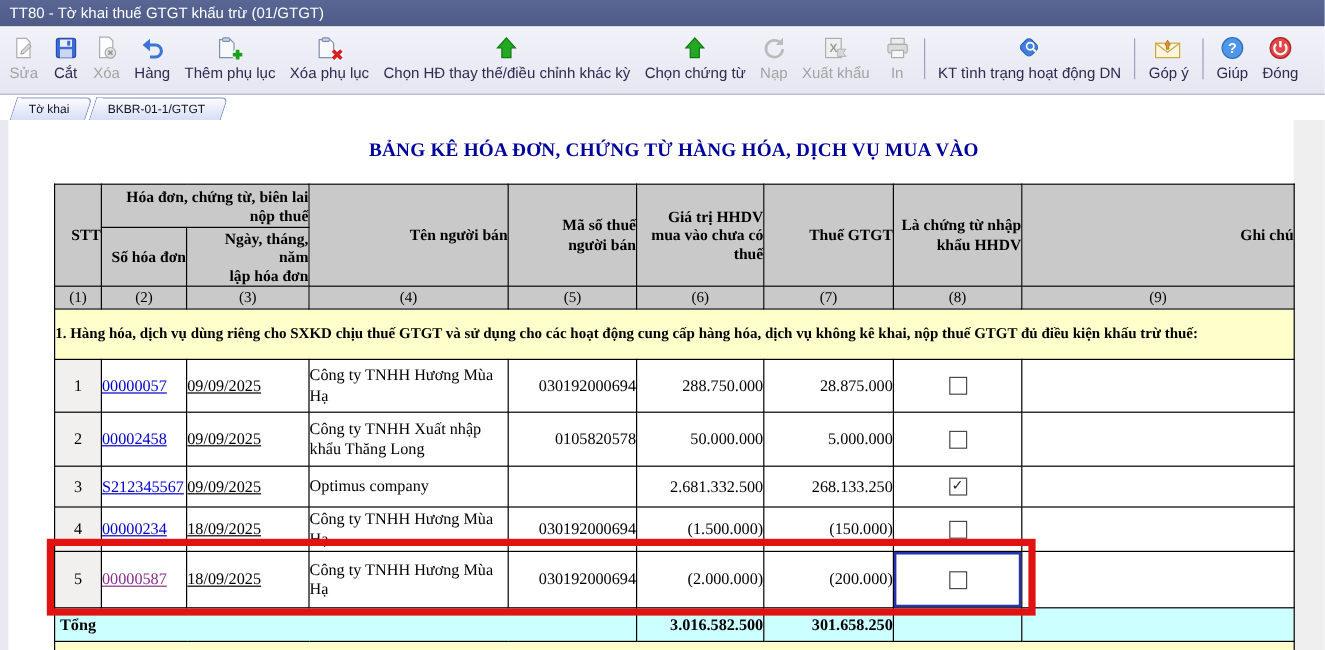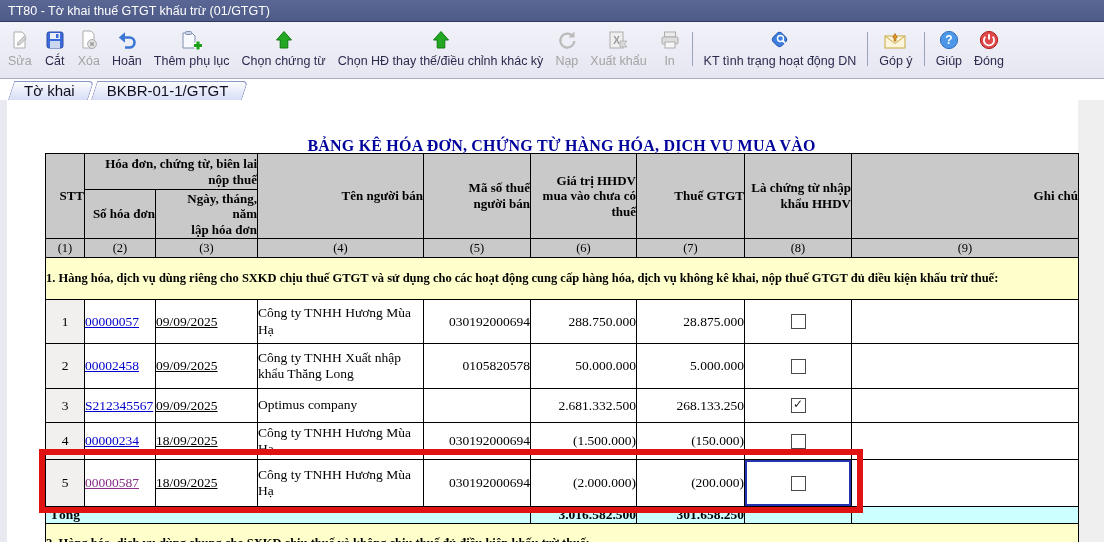--- a/index.html
+++ b/index.html
@@ -33,29 +33,29 @@
   
   .tabstrip{position:absolute;left:8px;top:81px;height:20px;display:flex;}
   .tab{position:relative;height:19px;margin-right:3px;padding:0 13px 0 16px;}
   .tab::before{
     content:"";position:absolute;inset:0;
     background:linear-gradient(#FBFCFF,#D7DEF6);
     border:1px solid #8A96C4;border-bottom:none;border-radius:0 5px 0 0;
     transform:skewX(-18deg);transform-origin:bottom left;
   }
   .tab.active::before{background:#FFFFFF;}
-  .tab .t{position:relative;z-index:1;font-size:15px;line-height:19px;color:#101020;white-space:nowrap;}
+  .tab .t{position:relative;z-index:1;font-size:10px;line-height:19px;color:#101020;white-space:nowrap;}
   
   .strip-l{position:absolute;left:0;top:100px;width:7px;bottom:0;background:#E9E9F1;}
   .strip-r{position:absolute;left:1078px;top:100px;width:26px;bottom:0;background:#EFEFEF;}
   
   .form-title{
     position:absolute;left:45px;top:117px;width:1033px;text-align:center;
     font-family:"Liberation Serif","DejaVu Serif",serif;font-weight:bold;
-    font-size:16px;color:#00009B;letter-spacing:.2px;margin-top:20px;
+    font-size:16px;color:#00009B;letter-spacing:.2px;
   }
   
   table.bk{
     position:absolute;left:45px;top:153px;width:1033px;
     border-collapse:collapse;table-layout:fixed;
     font-family:"Liberation Serif","DejaVu Serif",serif;font-size:13.5px;color:#000;
   }
   table.bk th,table.bk td{border:1px solid #000;padding:0;overflow:hidden;vertical-align:middle;}
   table.bk th{background:#C9C9C9;font-weight:bold;font-size:13px;text-align:right;line-height:1.2;}
   .numrow td{background:#C9C9C9;text-align:center;font-size:12.5px;height:18px;}
@@ -129,56 +129,71 @@
     <span class="lbl">Xóa</span>
   </div>
 
   <div class="tb-item">
     <span class="ic">
       <svg width="24" height="22">
           <path d="M8 8.5 H14.5 a5 5 0 1 1 0 10 H10" fill="none" stroke="#3B76D6" stroke-width="2.6"></path>
           <path d="M10 3.2 L3.8 8.5 L10 13.8 z" fill="#3B76D6"></path>
         </svg>
     </span>
-    <span class="lbl">Hoãn</span>
+    <span class="lbl">Hàng</span>
   </div>
 
   <div class="tb-item">
     <span class="ic">
       <svg width="26" height="22">
           <path d="M4 4h9l3 3v12H4z" fill="#F7F9FC" stroke="#7F8FB0"></path>
           <rect x="6.5" y="2.5" width="6" height="3" rx="1" fill="#CBD5EA" stroke="#7F8FB0"></rect>
           <g stroke="#FFFFFF" stroke-width="5.5">
             <path d="M19 12.5v8M15 16.5h8"></path>
           </g>
           <g stroke="#1CA01C" stroke-width="3.2">
             <path d="M19 12.5v8M15 16.5h8"></path>
           </g>
         </svg>
     </span>
     <span class="lbl">Thêm phụ lục</span>
   </div>
 
+  <div class="tb-item">
+    <span class="ic">
+      <svg width="26" height="22">
+          <path d="M4 4h9l3 3v12H4z" fill="#F7F9FC" stroke="#7F8FB0"></path>
+          <rect x="6.5" y="2.5" width="6" height="3" rx="1" fill="#CBD5EA" stroke="#7F8FB0"></rect>
+          <g stroke="#FFFFFF" stroke-width="5.5">
+            <path d="M15.5 13l7 7M22.5 13l-7 7"></path>
+          </g>
+          <g stroke="#D42020" stroke-width="3">
+            <path d="M15.5 13l7 7M22.5 13l-7 7"></path>
+          </g>
+        </svg>
+    </span>
+    <span class="lbl">Xóa phụ lục</span>
+  </div>
 
   <div class="tb-item">
     <span class="ic">
       <svg width="22" height="22">
           <path d="M11 2.5 L18.5 11 H14.8 V19 H7.2 V11 H3.5 z" fill="#22A822" stroke="#0E7A0E"></path>
         </svg>
     </span>
+    <span class="lbl">Chọn HĐ thay thế/điều chỉnh khác kỳ</span>
+  </div>
+
+  <div class="tb-item">
+    <span class="ic">
+      <svg width="22" height="22">
+          <path d="M11 2.5 L18.5 11 H14.8 V19 H7.2 V11 H3.5 z" fill="#22A822" stroke="#0E7A0E"></path>
+        </svg>
+    </span>
     <span class="lbl">Chọn chứng từ</span>
-  </div>
-
-  <div class="tb-item">
-    <span class="ic">
-      <svg width="22" height="22">
-          <path d="M11 2.5 L18.5 11 H14.8 V19 H7.2 V11 H3.5 z" fill="#22A822" stroke="#0E7A0E"></path>
-        </svg>
-    </span>
-    <span class="lbl">Chọn HĐ thay thế/điều chỉnh khác kỳ</span>
   </div>
 
   <div class="tb-item disabled">
     <span class="ic">
       <svg width="22" height="22">
           <path d="M17 7.5a7 7 0 1 0 1.3 4.5" fill="none" stroke="#BBBBBB" stroke-width="2.2"></path>
           <path d="M18.5 2.5v6h-6z" fill="#BBBBBB"></path>
         </svg>
     </span>
     <span class="lbl">Nạp</span>
@@ -381,21 +396,21 @@
     <td class="seller">Công ty TNHH Hương Mùa Hạ</td>
     <td class="mst">030192000694</td>
     <td class="num">(2.000.000)</td>
     <td class="num">(200.000)</td>
     <td class="chk focused">
           <div class="cb"><span></span></div>
         </td>
     <td></td>
   </tr>
 
-  <tr class="total-row" style="height:17px">
+  <tr class="total-row" style="height:28px">
     <td colspan="5" class="tlabel">Tổng</td>
     <td class="num">3.016.582.500</td>
     <td class="num">301.658.250</td>
     <td></td>
     <td></td>
   </tr>
 
   <tr class="section-row" style="height:40px">
     <td colspan="9">2. Hàng hóa, dịch vụ dùng chung cho SXKD chịu thuế và không chịu thuế đủ điều kiện khấu trừ thuế:</td>
   </tr>

